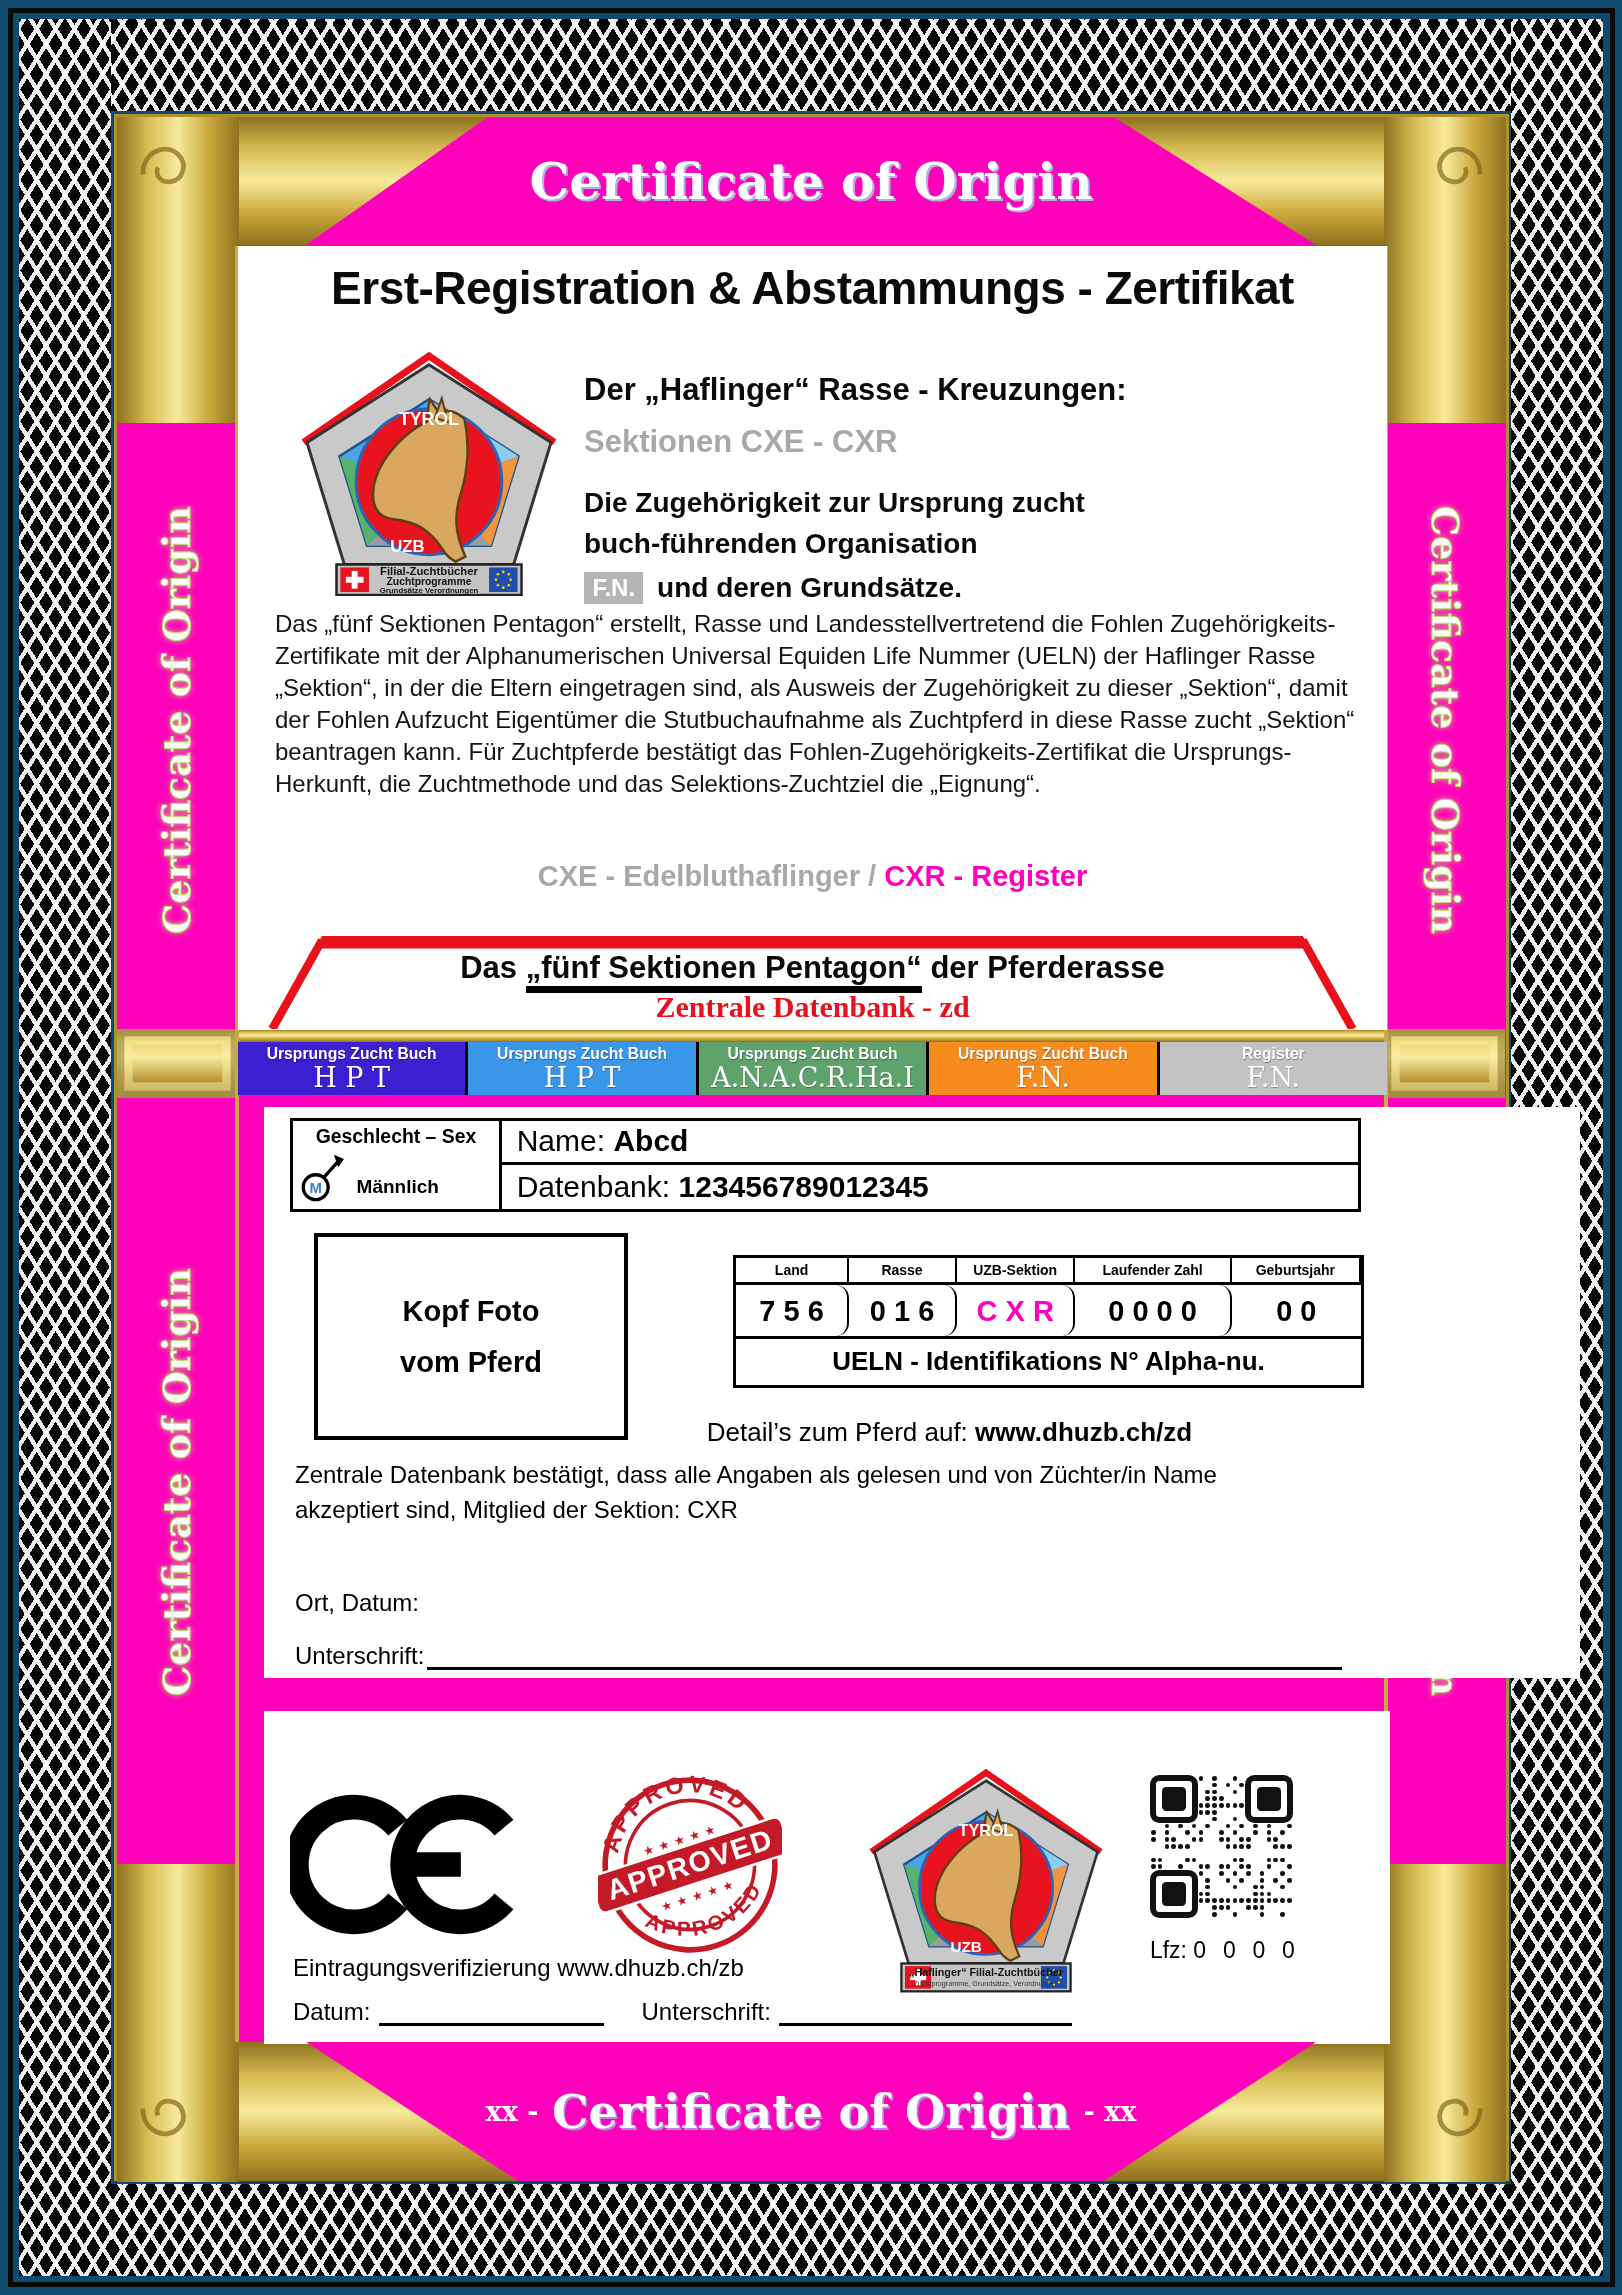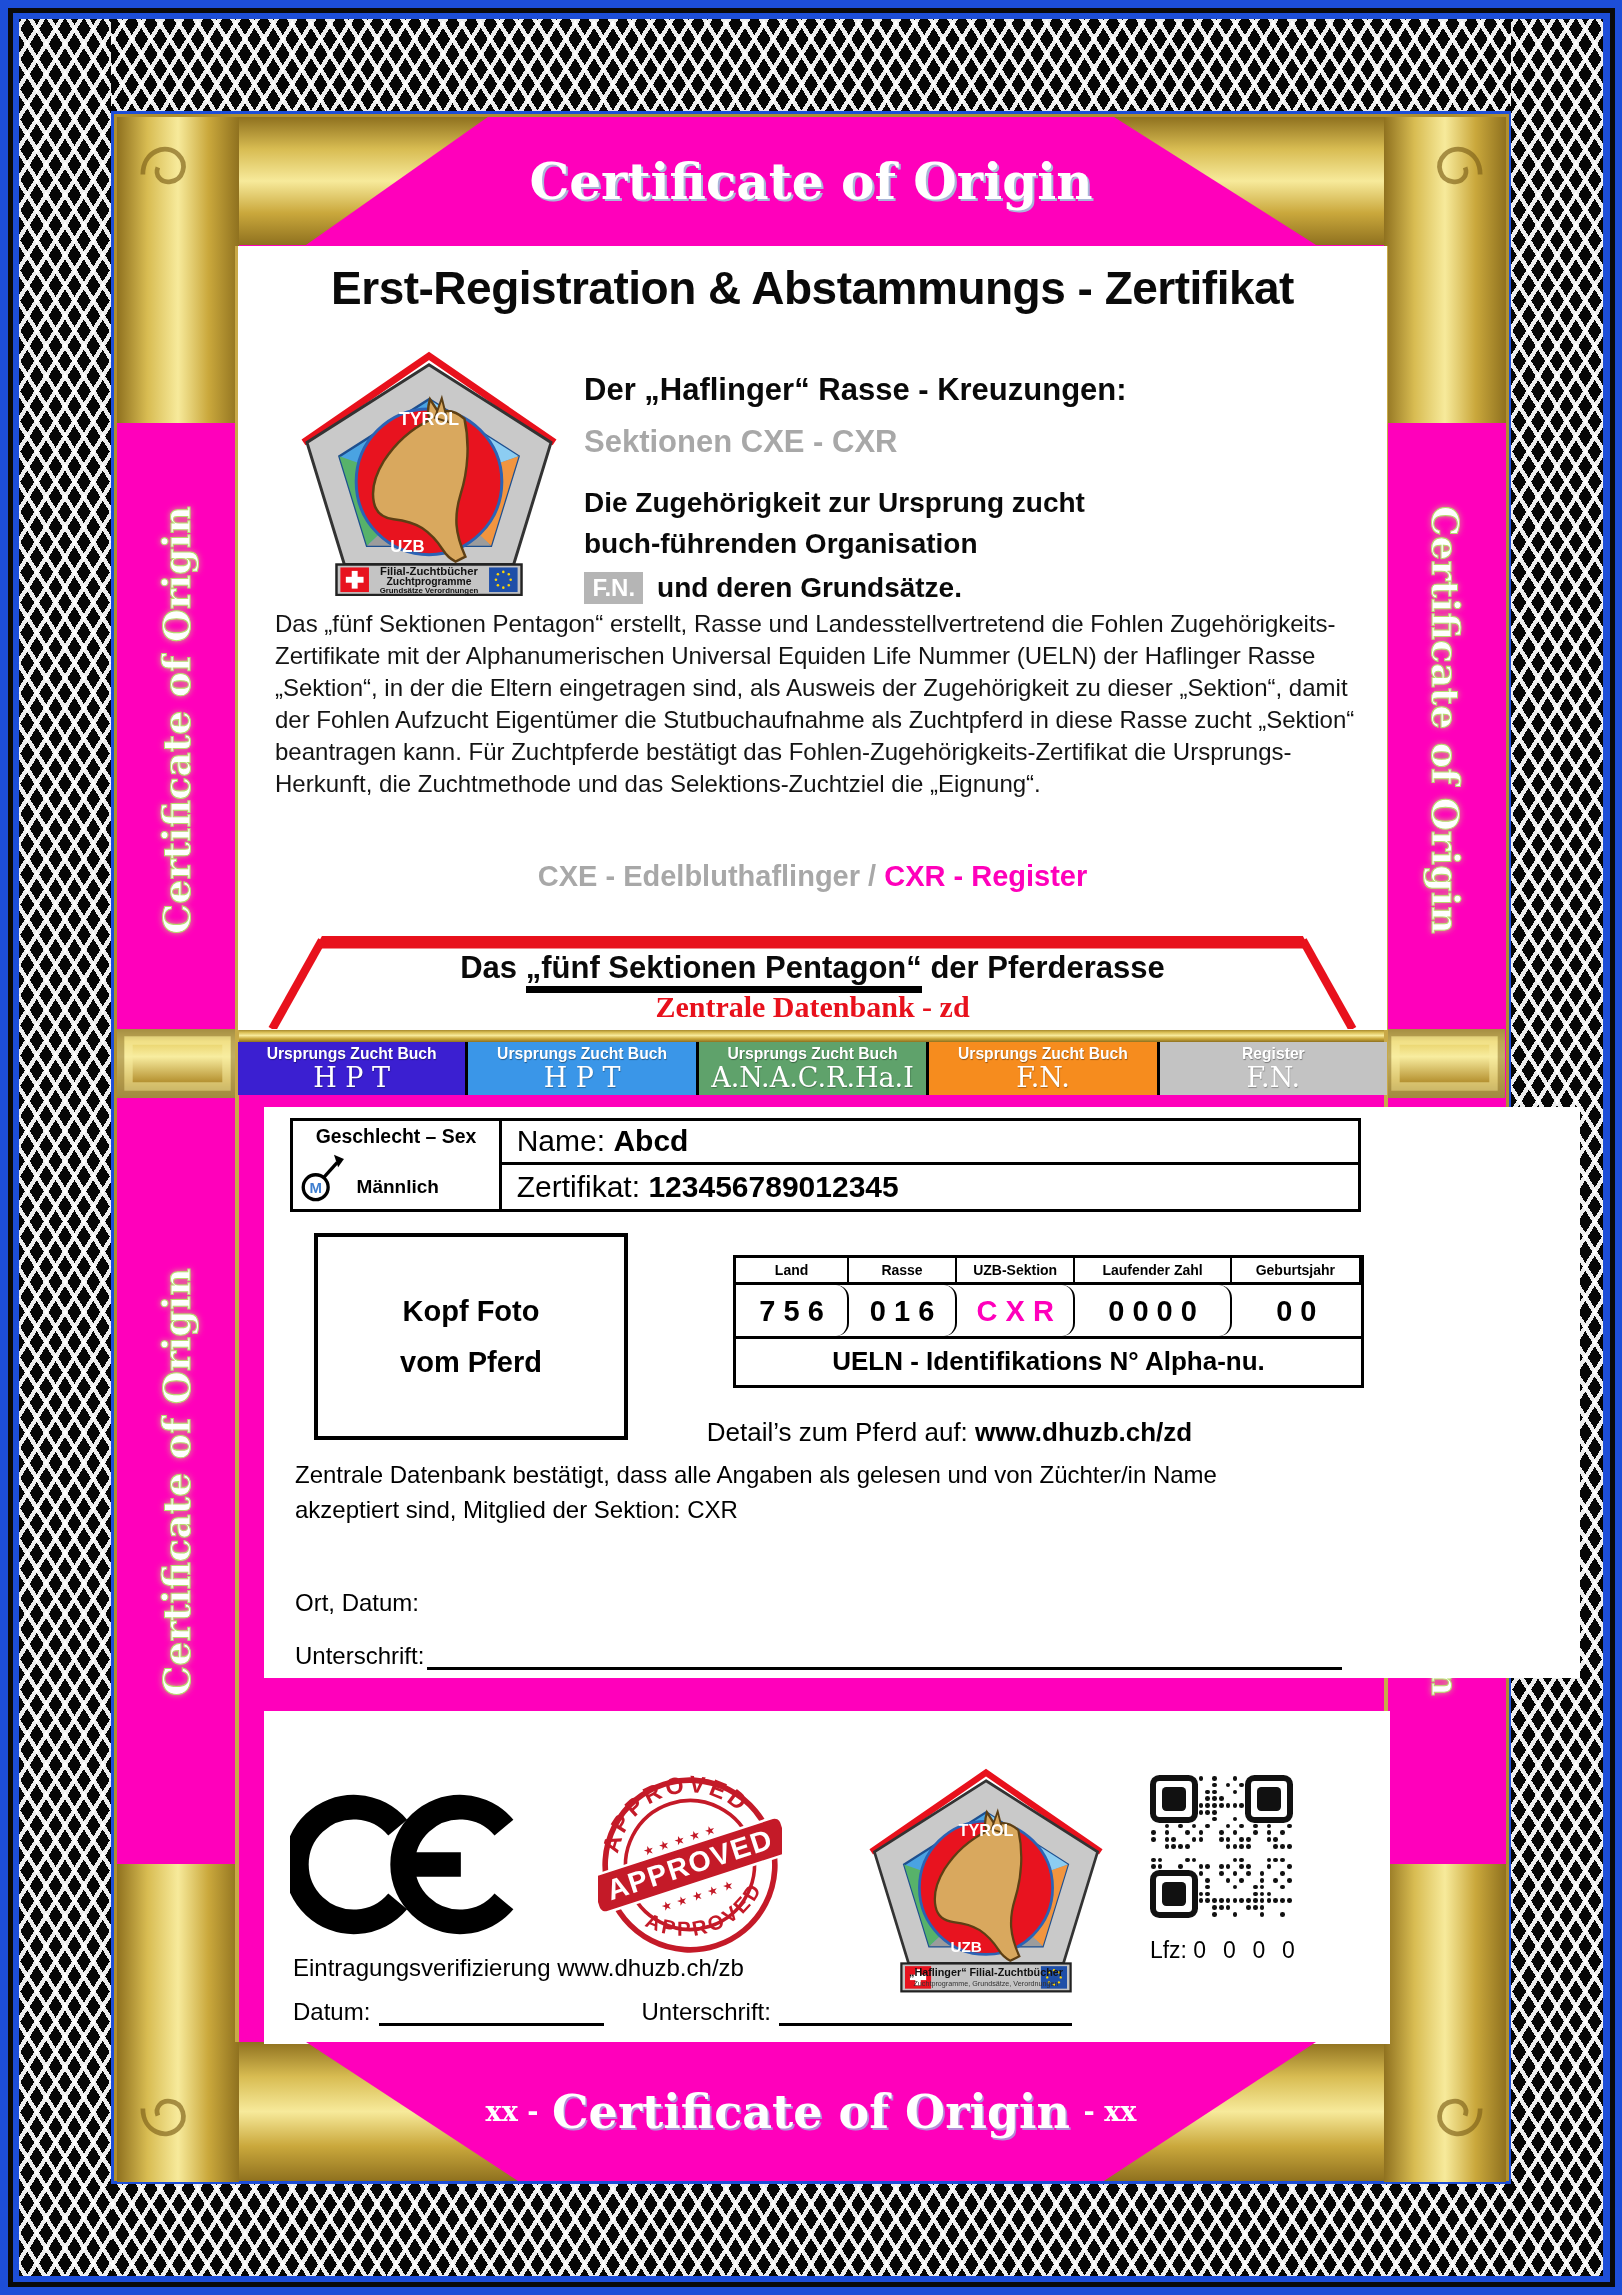--- a/index.html
+++ b/index.html
@@ -1,16 +1,16 @@
 <!DOCTYPE html>
 <html style="font-size:8.4px"><head>
 <meta charset="utf-8">
 <style>
   html,body{margin:0;padding:0;background:#fff;}
-  .page{position:relative;width:1623px;height:2295px;background:#1d4ed8;
+  .page{position:relative;width:1623px;height:2295px;background:#0c4a6e;
         font-family:"Liberation Sans",sans-serif;overflow:hidden;}
   
   .outer-line{position:absolute;inset:8.4px;border:5.2px solid #0a0a0a;}
   .knot{position:absolute;background-color:#060606;
     background-image:
       repeating-linear-gradient(58deg, rgba(255,255,255,0) 0 3.7px, rgba(255,255,255,.93) 3.7px 7.9px, rgba(255,255,255,0) 7.9px 16px),
       repeating-linear-gradient(-58deg, rgba(255,255,255,0) 0 3.7px, rgba(255,255,255,.93) 3.7px 7.9px, rgba(255,255,255,0) 7.9px 16px);}
   .knot-top{left:19.4px;top:19.4px;width:1584px;height:92px;}
   .knot-bottom{left:19.4px;top:2184px;width:1584px;height:92px;}
   .knot-left{left:19.4px;top:19.4px;width:92px;height:2257px;}
@@ -281,21 +281,21 @@
           </svg>
           <div class="sex-value">Männlich</div>
         </div>
       </div>
       <div class="nm">
         <div class="nm-row first">
           <span>Name:</span>
           <span class="nm-val">Abcd</span>
         </div>
         <div class="nm-row">
-          <span>Zertifikat:</span>
+          <span>Datenbank:</span>
           <span class="nm-val">123456789012345</span>
         </div>
       </div>
     </div>
 
     <div class="photo-box">
       <div>Kopf Foto</div>
       <div>vom Pferd</div>
     </div>
 

